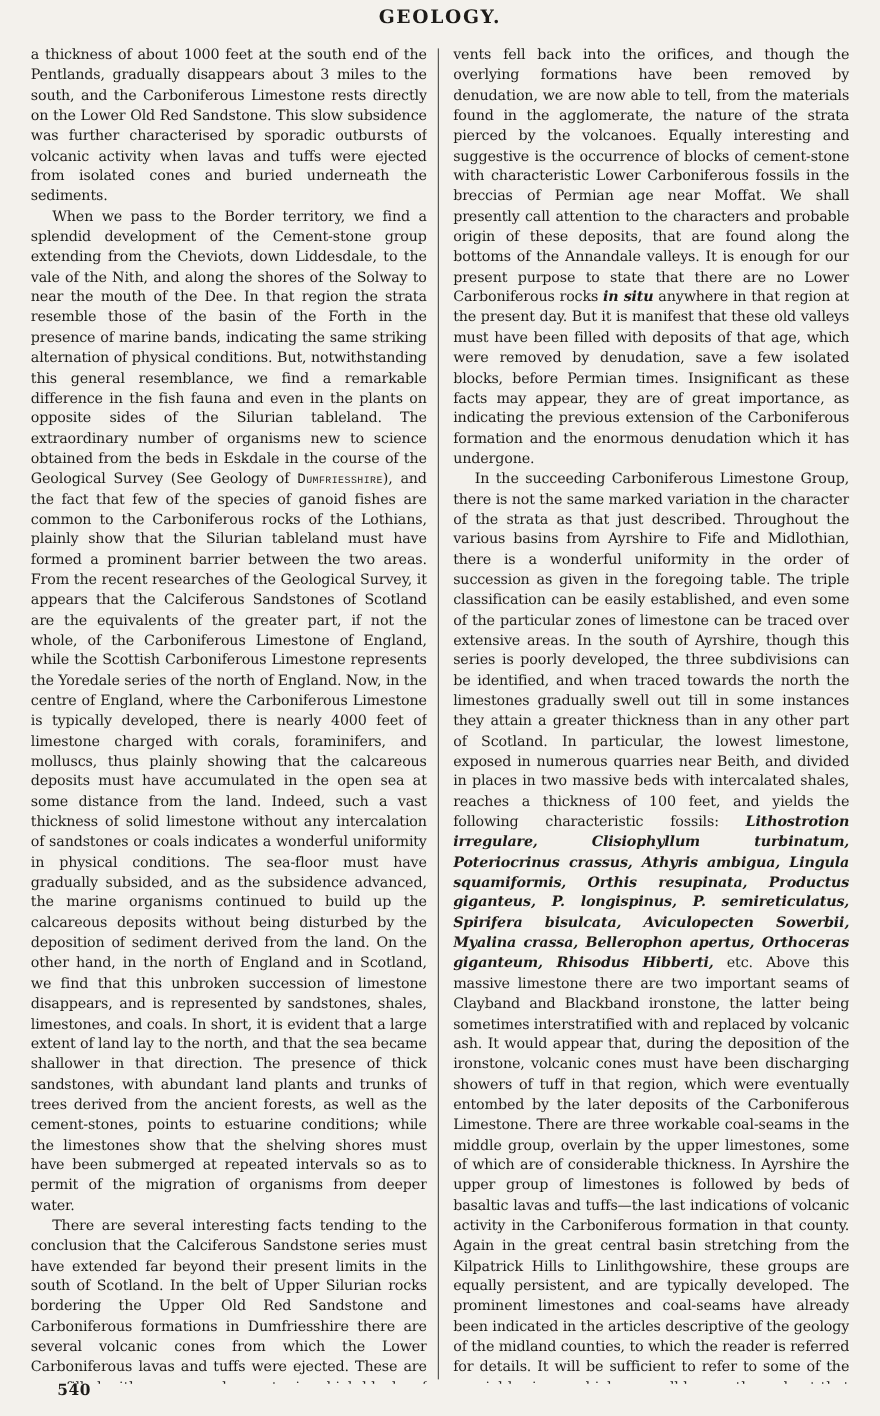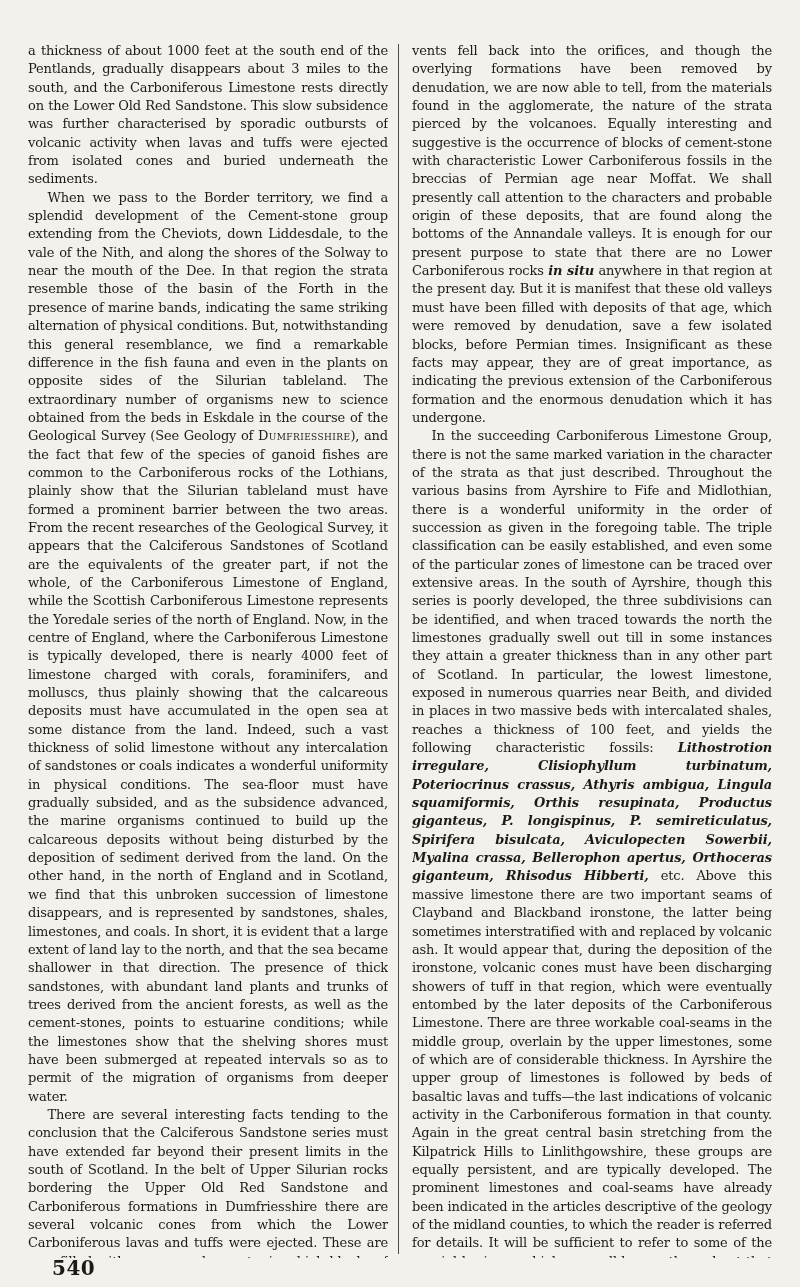--- a/index.html
+++ b/index.html
@@ -44,33 +44,34 @@
   .col-right { left: 384px; }
   .divider {
     position: absolute;
     top: 2px; left: 370px;
     width: 1px; height: 1210px;
     background: var(--rule, #4a4a46);
   }
   .para { margin: 0; }
   .para.indent { text-indent: 1.5em; }
   .italic { font-style: italic; font-weight: bold; }
-  .smallcaps { font-variant: small-caps; letter-spacing: 0.4px; }
+  .smallcaps { font-variant: small-caps; letter-spacing: 0.4px; font-family: Liberation Mono, monospace; }
   .pagenum {
     position: absolute;
     left: 52px; top: 1256px;
-    font-size: 20px;
+    font-size: 14px;
     font-weight: bold;
     letter-spacing: 0.5px;
   }
 </style>
 </head>
 <body style="--paper: #f3f1ec; --ink: #1d1b18; --rule: #4a4a46;">
 
 <div class="page">
+  <h1 class="title">GEOLOGY.</h1>
   <div class="columns">
     <div class="col col-left">
         <p class="para"><span>a thickness of about 1000 feet at the south end of the Pentlands, gradually disappears about 3 miles to the south, and the Carboniferous Limestone rests directly on the Lower Old Red Sandstone.  This slow subsidence was further characterised by sporadic outbursts of volcanic activity when lavas and tuffs were ejected from isolated cones and buried underneath the sediments.</span></p>
         <p class="para indent"><span>When we pass to the Border territory, we find a splendid development of the Cement-stone group extending from the Cheviots, down Liddesdale, to the vale of the Nith, and along the shores of the Solway to near the mouth of the Dee.  In that region the strata resemble those of the basin of the Forth in the presence of marine bands, indicating the same striking alternation of physical conditions.  But, notwithstanding this general resemblance, we find a remarkable difference in the fish fauna and even in the plants on opposite sides of the Silurian tableland.  The extraordinary number of organisms new to science obtained from the beds in Eskdale in the course of the Geological Survey (See Geology of </span><span class="smallcaps">Dumfriesshire</span><span>), and the fact that few of the species of ganoid fishes are common to the Carboniferous rocks of the Lothians, plainly show that the Silurian tableland must have formed a prominent barrier between the two areas.  From the recent researches of the Geological Survey, it appears that the Calciferous Sandstones of Scotland are the equivalents of the greater part, if not the whole, of the Carboniferous Limestone of England, while the Scottish Carboniferous Limestone represents the Yoredale series of the north of England.  Now, in the centre of England, where the Carboniferous Limestone is typically developed, there is nearly 4000 feet of limestone charged with corals, foraminifers, and molluscs, thus plainly showing that the calcareous deposits must have accumulated in the open sea at some distance from the land.  Indeed, such a vast thickness of solid limestone without any intercalation of sandstones or coals indicates a wonderful uniformity in physical conditions.  The sea-floor must have gradually subsided, and as the subsidence advanced, the marine organisms continued to build up the calcareous deposits without being disturbed by the deposition of sediment derived from the land.  On the other hand, in the north of England and in Scotland, we find that this unbroken succession of limestone disappears, and is represented by sandstones, shales, limestones, and coals.  In short, it is evident that a large extent of land lay to the north, and that the sea became shallower in that direction.  The presence of thick sandstones, with abundant land plants and trunks of trees derived from the ancient forests, as well as the cement-stones, points to estuarine conditions; while the limestones show that the shelving shores must have been submerged at repeated intervals so as to permit of the migration of organisms from deeper water.</span></p>
         <p class="para indent"><span>There are several interesting facts tending to the conclusion that the Calciferous Sandstone series must have extended far beyond their present limits in the south of Scotland.  In the belt of Upper Silurian rocks bordering the Upper Old Red Sandstone and Carboniferous formations in Dumfriesshire there are several volcanic cones from which the Lower Carboniferous lavas and tuffs were ejected.  These are now filled with coarse agglomerate, in which blocks of Upper Old Red Sandstone and fragments of clays and cement-stones frequently occur.  This fact may appear strange at first, when we consider that these formations are now situated to the south of these old vents; but when we reflect that during the discharge of the volcanic materials the Silurian rocks were covered by the red sandstones and cement-stones, the difficulty at once disappears.  The blocks torn from the sides of the</span></p>
       </div>
     <div class="divider"></div>
     <div class="col col-right">
         <p class="para"><span>vents fell back into the orifices, and though the overlying formations have been removed by denudation, we are now able to tell, from the materials found in the agglomerate, the nature of the strata pierced by the volcanoes.  Equally interesting and suggestive is the occurrence of blocks of cement-stone with characteristic Lower Carboniferous fossils in the breccias of Permian age near Moffat.  We shall presently call attention to the characters and probable origin of these deposits, that are found along the bottoms of the Annandale valleys.  It is enough for our present purpose to state that there are no Lower Carboniferous rocks </span><span class="italic">in situ</span><span> anywhere in that region at the present day.  But it is manifest that these old valleys must have been filled with deposits of that age, which were removed by denudation, save a few isolated blocks, before Permian times.  Insignificant as these facts may appear, they are of great importance, as indicating the previous extension of the Carboniferous formation and the enormous denudation which it has undergone.</span></p>
         <p class="para indent"><span>In the succeeding Carboniferous Limestone Group, there is not the same marked variation in the character of the strata as that just described.  Throughout the various basins from Ayrshire to Fife and Midlothian, there is a wonderful uniformity in the order of succession as given in the foregoing table.  The triple classification can be easily established, and even some of the particular zones of limestone can be traced over extensive areas.  In the south of Ayrshire, though this series is poorly developed, the three subdivisions can be identified, and when traced towards the north the limestones gradually swell out till in some instances they attain a greater thickness than in any other part of Scotland.  In particular, the lowest limestone, exposed in numerous quarries near Beith, and divided in places in two massive beds with intercalated shales, reaches a thickness of 100 feet, and yields the following characteristic fossils: </span><span class="italic">Lithostrotion irregulare, Clisiophyllum turbinatum, Poteriocrinus crassus, Athyris ambigua, Lingula squamiformis, Orthis resupinata, Productus giganteus, P. longispinus, P. semireticulatus, Spirifera bisulcata, Aviculopecten Sowerbii, Myalina crassa, Bellerophon apertus, Orthoceras giganteum, Rhisodus Hibberti,</span><span> etc.  Above this massive limestone there are two important seams of Clayband and Blackband ironstone, the latter being sometimes interstratified with and replaced by volcanic ash.  It would appear that, during the deposition of the ironstone, volcanic cones must have been discharging showers of tuff in that region, which were eventually entombed by the later deposits of the Carboniferous Limestone.  There are three workable coal-seams in the middle group, overlain by the upper limestones, some of which are of considerable thickness.  In Ayrshire the upper group of limestones is followed by beds of basaltic lavas and tuffs—the last indications of volcanic activity in the Carboniferous formation in that county.  Again in the great central basin stretching from the Kilpatrick Hills to Linlithgowshire, these groups are equally persistent, and are typically developed.  The prominent limestones and coal-seams have already been indicated in the articles descriptive of the geology of the midland counties, to which the reader is referred for details.  It will be sufficient to refer to some of the special horizons which are well-known throughout that region.  The lowest limestone is represented by the Hurlet or Main Seam, underlain by a bed of coal; the two forming capital horizons for determining the geological structure of the tract.  With these are associated smaller and less important beds of limestone, with occasional coals and clayband ironstones.  The middle group comprises a number of valuable seams of coal, including the well-known Lesmahagow gas coal,</span></p>

